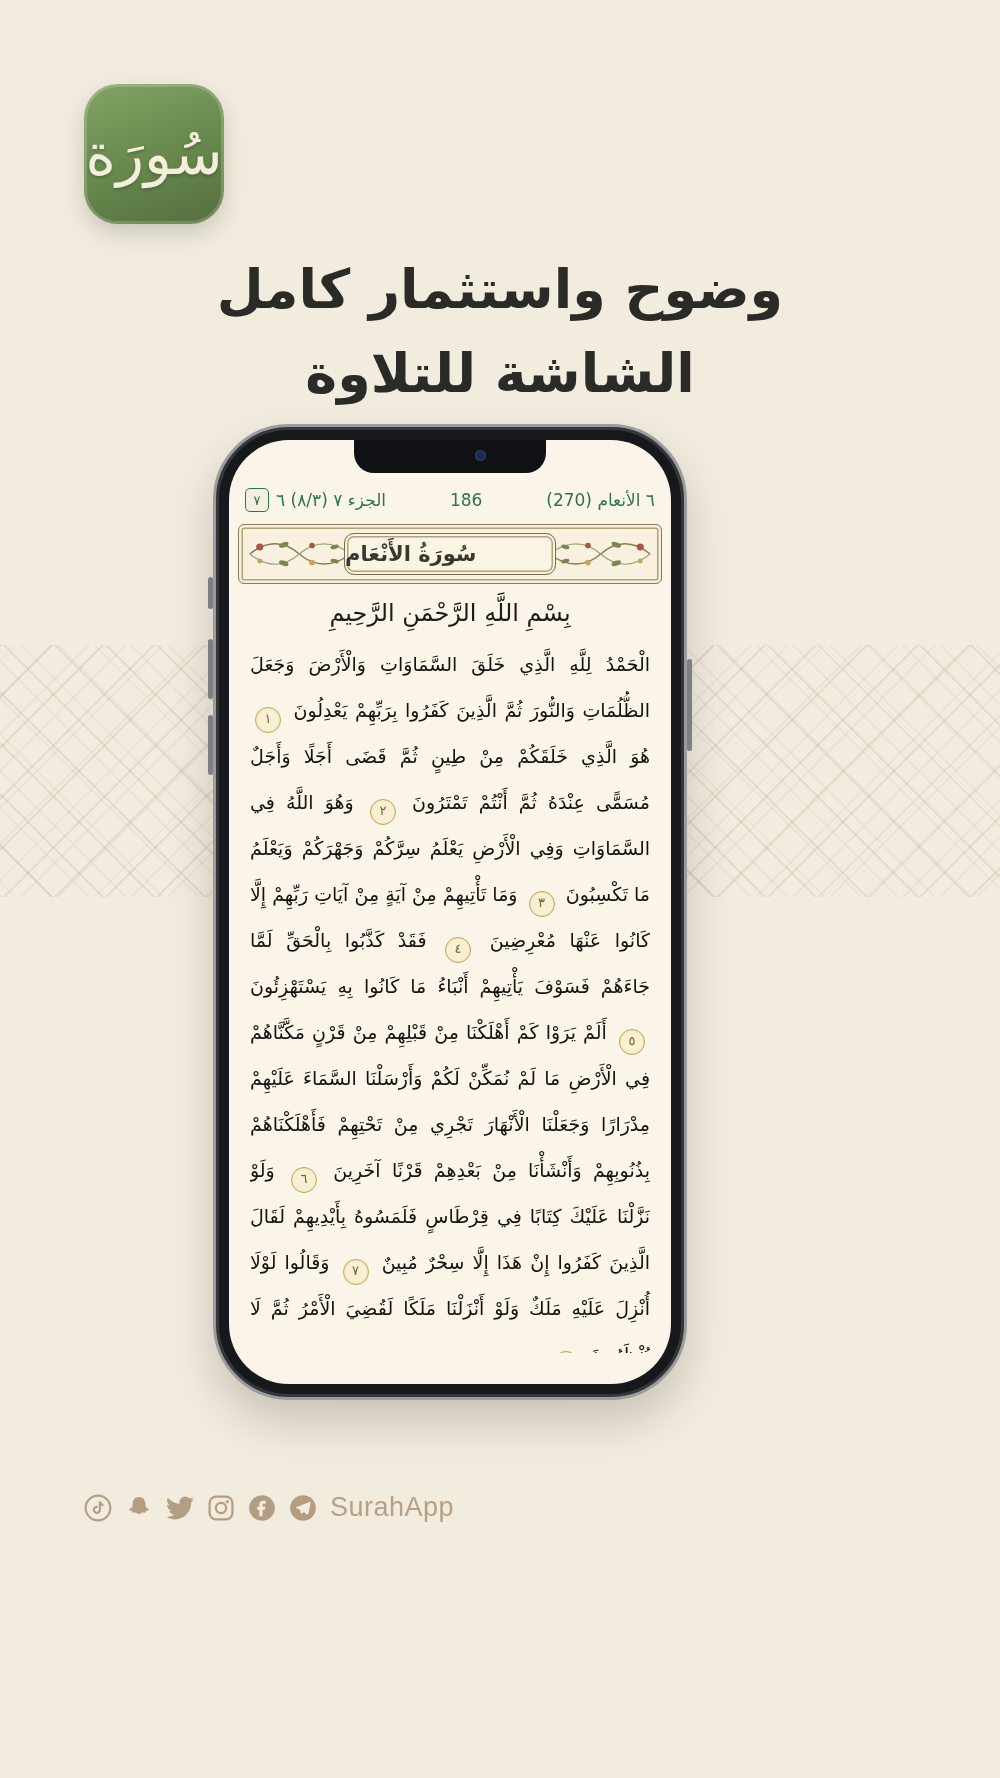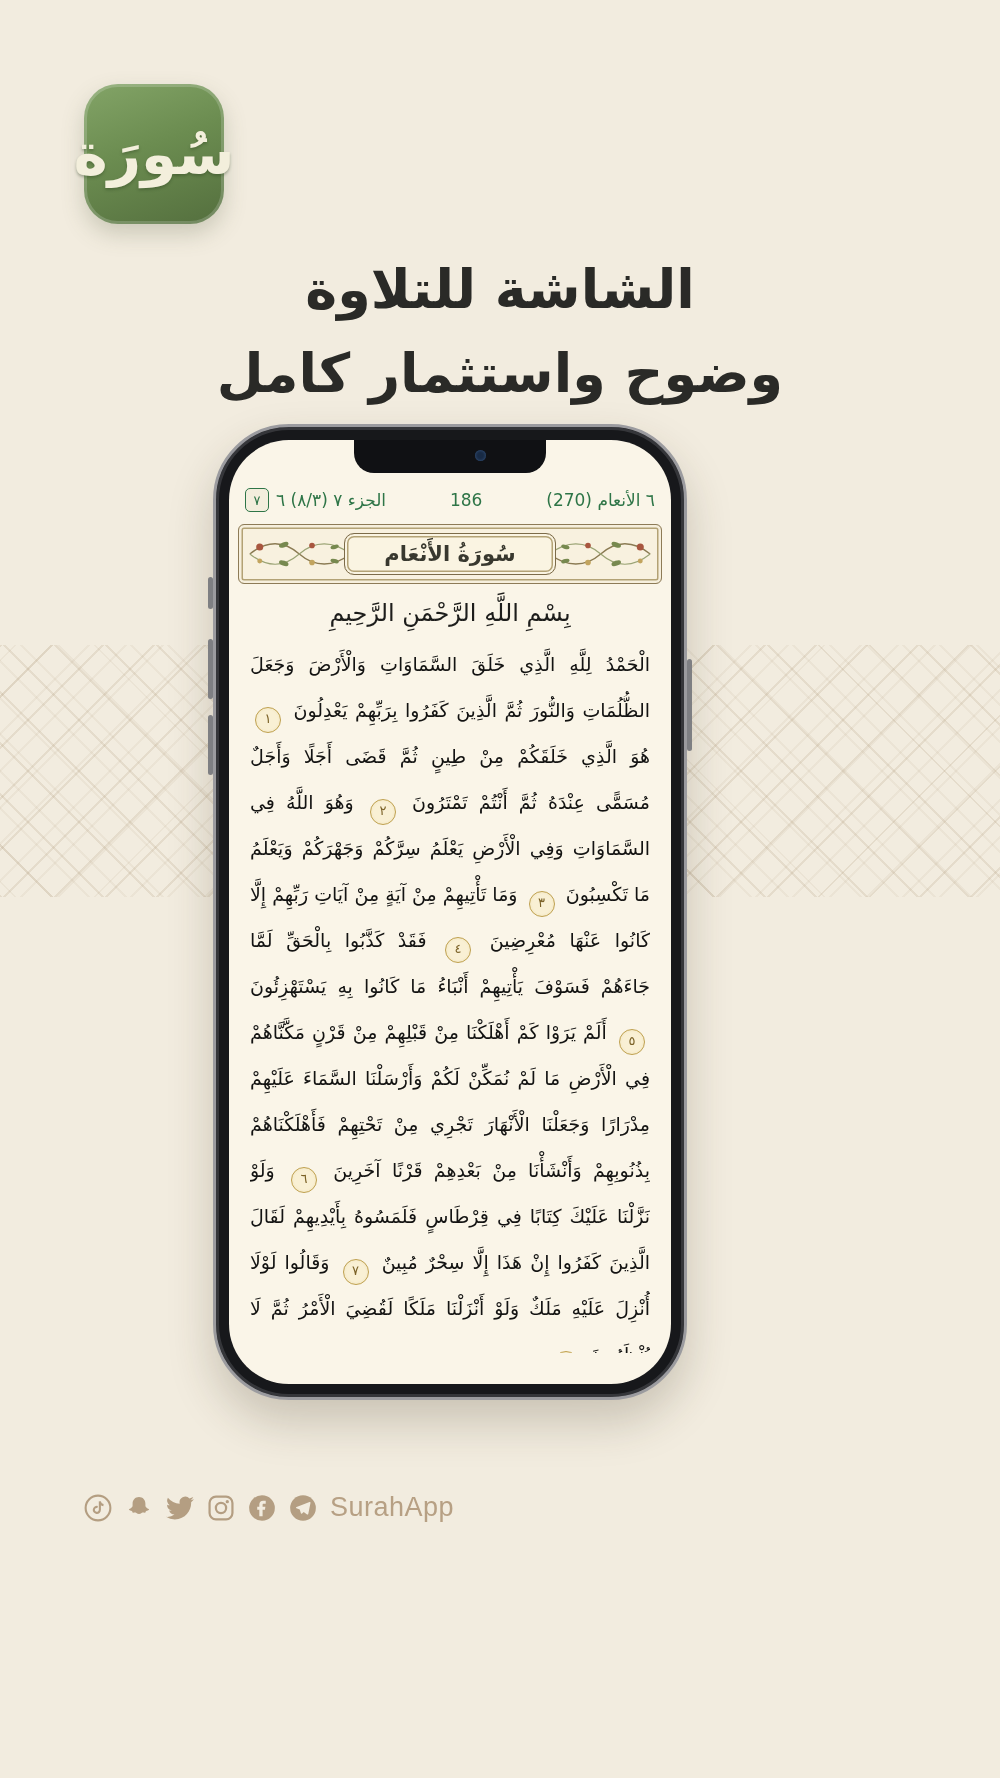--- a/index.html
+++ b/index.html
@@ -12,21 +12,21 @@
       repeating-linear-gradient(135deg, rgba(176,155,124,.20) 0 2px, transparent 2px 36px),
       repeating-linear-gradient(45deg, rgba(176,155,124,.10) 10px 12px, transparent 12px 36px),
       repeating-linear-gradient(135deg, rgba(176,155,124,.10) 10px 12px, transparent 12px 36px);
   }
 
   
   .app-icon{position:absolute;left:84px;top:84px;width:140px;height:140px;border-radius:34px;z-index:2;
     background:linear-gradient(160deg,#83a467 0%,#6b8c50 45%,#546f3e 100%);
     box-shadow:inset 0 0 0 3px rgba(255,255,255,.18), 0 10px 22px rgba(90,100,70,.25);
     display:flex;align-items:center;justify-content:center;}
-  .app-icon .glyph{color:#f3efdc;font-size:58px;font-weight:bold;text-shadow:0 2px 3px rgba(40,60,30,.35);}
+  .app-icon .glyph{color:#f3efdc;font-size:58px;font-weight:normal;text-shadow:0 2px 3px rgba(40,60,30,.35);}
 
   
   .logo{position:absolute;left:662px;top:74px;width:200px;height:165px;z-index:2;color:#b29255;}
   .logo svg.globe{position:absolute;left:2px;top:2px;width:66px;height:66px;}
   .logo .logo-word{position:absolute;right:6px;top:28px;font-size:70px;font-weight:bold;color:#b29255;direction:rtl;}
   .logo .swash{position:absolute;left:8px;top:128px;width:170px;height:5px;border-radius:3px;background:#b29255;}
   .logo .swash-dot{position:absolute;left:0px;top:118px;width:9px;height:9px;border-radius:50%;background:#b29255;}
 
   
   .headline{position:absolute;left:0;top:248px;width:100%;text-align:center;z-index:1;
@@ -54,21 +54,21 @@
 
   
   .banner{position:relative;margin:12px 9px 0;height:58px;background:#f8f1df;border:1.5px solid #8d7b57;border-radius:6px;
     box-shadow:inset 0 0 0 2.5px #f6efdd, inset 0 0 0 4px #b3a275;}
   .flourish{position:absolute;top:7px;width:106px;height:44px;}
   .flourish.left{left:8px;}
   .flourish.right{right:8px;transform:scaleX(-1);}
   .cartouche{position:absolute;left:50%;top:8px;transform:translateX(-50%);width:212px;height:42px;box-sizing:border-box;
     border:1.5px solid #7c6b49;border-radius:10px;background:#faf4e2;
     box-shadow:inset 0 0 0 2px #faf4e2, inset 0 0 0 3.5px #b3a275;
-    display:flex;align-items:center;justify-content:center;}
+    display:flex;align-items:center;}
   .cartouche span{font-size:21px;font-weight:bold;color:#38382f;direction:rtl;}
 
   .basmala{margin-top:15px;text-align:center;font-size:24px;font-weight:normal;color:#1d1d1b;direction:rtl;}
 
   .quran-text{margin:14px 21px 0;direction:rtl;text-align:justify;color:#131312;
     font-size:19px;line-height:46px;height:712px;overflow:hidden;}
   .ayah{display:inline-block;width:24px;height:24px;line-height:21px;text-align:center;border-radius:50%;
     border:1.6px solid #bfa14f;color:#7a6126;background:radial-gradient(circle,#f9f0d4 55%,#eedfb4 100%);
     font-size:13px;margin:0 5px;vertical-align:-6px;}
 
@@ -83,22 +83,22 @@
 <div class="canvas">
 
   <div class="pattern-band"></div>
 
   <div class="app-icon">
     <span class="glyph">سُورَة</span>
   </div>
 
 
   <div class="headline" dir="rtl">
+    <div>وضوح واستثمار كامل</div>
     <div>الشاشة للتلاوة</div>
-    <div>وضوح واستثمار كامل</div>
   </div>
 
   <div class="phone">
     <div class="side-btn btn-mute"></div>
     <div class="side-btn btn-volup"></div>
     <div class="side-btn btn-voldn"></div>
     <div class="side-btn btn-power"></div>
 
     <div class="screen">
       <div class="notch">

